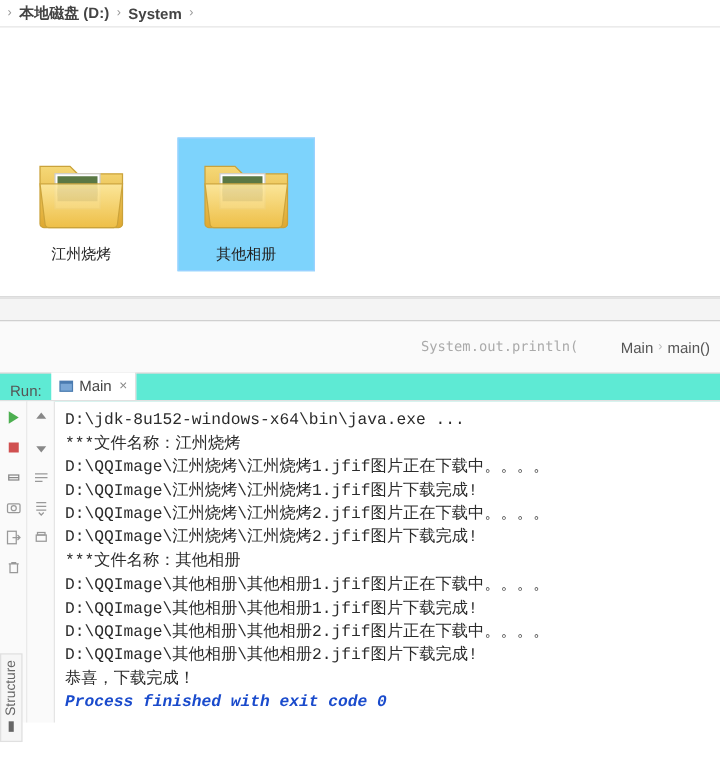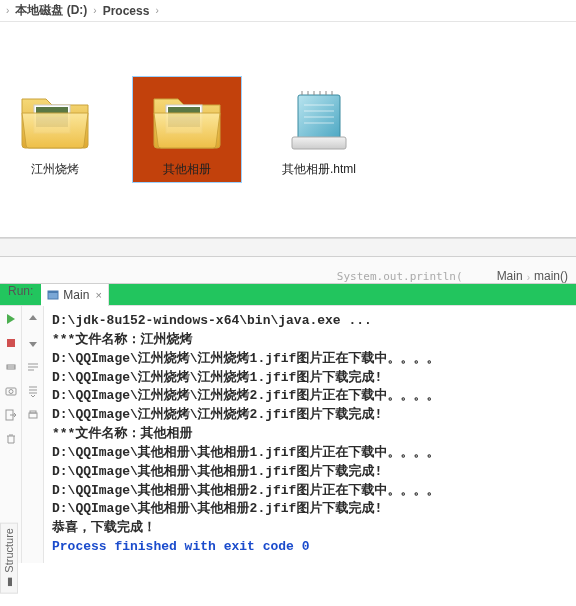--- a/index.html
+++ b/index.html
@@ -22,34 +22,34 @@
     gap: 6px;
   }
   .crumb-sep { color: #999; font-size: 10px; }
   .crumb { white-space: nowrap; font-weight: bold; }
 
   
   .file-pane {
     height: 216px;
     border-bottom: 1px solid #d0d0d0;
     display: flex;
-    padding: 20px 0;
+    padding: 20px 10px;
     gap: 22px;
-    align-items: center;
+    align-items: flex-end;
   }
   .file-item {
     width: 110px;
     display: flex;
     flex-direction: column;
     align-items: center;
     padding: 6px 2px 4px 2px;
     border: 1px solid transparent;
   }
   .file-item.selected {
-    background: #c2410c;
+    background: #7dd3fc;
     border: 1px solid #99d1ff;
   }
   .file-label {
     margin-top: 8px;
     font-size: 12px;
     color: #222;
     text-align: center;
     word-break: break-all;
   }
   
@@ -64,40 +64,40 @@
 
   
   .strip {
     height: 18px;
     background: #f4f4f4;
     border-top: 1px solid #dcdcdc;
   }
 
   
   .ide-top {
-    height: 28px;
+    height: 43px;
     border-top: 1px solid #d0d0d0;
     border-bottom: 1px solid #d0d0d0;
     display: flex;
-    align-items: flex-end;
+    align-items: center;
     justify-content: flex-end;
     padding: 0 8px;
     gap: 4px;
     font-size: 12px;
     color: #555;
     background: #fafafa;
   }
   .ide-top .faded { color: #aaa; font-family: Consolas, monospace; font-size: 11px; margin-right: 30px;}
   .ide-sep { color: #bbb; font-size: 10px; }
   .run-header {
     height: 22px;
     display: flex;
-    align-items: flex-start;
+    align-items: flex-end;
     border-bottom: 1px solid #e0e0e0;
-    background: #22c55e;
+    background: #5eead4;
   }
   .run-label {
     padding: 0 8px;
     color: #555;
     font-size: 12px;
   }
   .run-tab {
     display: flex;
     align-items: center;
     gap: 4px;
@@ -139,22 +139,22 @@
   .console {
     flex: 1;
     padding: 6px 8px;
     font-family: Consolas, "Courier New", monospace;
     font-size: 13px;
     line-height: 1.45;
     color: #2b2b2b;
     overflow: hidden;
     white-space: pre;
   }
-  .console .bold { font-weight: bold; }
-  .console .blue { color: #1a4bcc; font-weight: bold; }
+  .console .bold { font-weight: normal; }
+  .console .blue { color: #1a4bcc; font-weight: bold; font-style: italic; }
 
   .side-tab {
     position: absolute;
     left: 0;
     bottom: 12px;
     width: 18px;
     font-size: 11px;
     color: #666;
     writing-mode: vertical-rl;
     transform: rotate(180deg);
@@ -166,21 +166,21 @@
     gap: 3px;
   }
 </style>
 </head>
 <body>
 
 <div class="breadcrumb">
   <span class="crumb-sep">›</span>
   <span class="crumb">本地磁盘 (D:)</span>
   <span class="crumb-sep">›</span>
-  <span class="crumb">Process</span>
+  <span class="crumb">System</span>
   <span class="crumb-sep">›</span>
 </div>
 
 <div class="file-pane" id="file-pane">
     <div class="file-item">
     <div class="icon-wrap">
       <svg width="78" height="66" viewBox="0 0 78 66">
     <path d="M6 12 h24 l6 6 h36 v40 a3 3 0 0 1 -3 3 H9 a3 3 0 0 1 -3 -3 z" fill="url(#folderBack)" stroke="#caa23a"></path>
     <rect x="18" y="18" width="36" height="28" fill="#fff" stroke="#ccc"></rect>
     <rect x="20" y="20" width="32" height="16" fill="#5a7844"></rect>
@@ -194,43 +194,20 @@
     <div class="icon-wrap">
       <svg width="78" height="66" viewBox="0 0 78 66">
     <path d="M6 12 h24 l6 6 h36 v40 a3 3 0 0 1 -3 3 H9 a3 3 0 0 1 -3 -3 z" fill="url(#folderBack)" stroke="#caa23a"></path>
     <rect x="18" y="18" width="36" height="28" fill="#fff" stroke="#ccc"></rect>
     <rect x="20" y="20" width="32" height="16" fill="#5a7844"></rect>
     <rect x="20" y="30" width="32" height="10" fill="#3d5a8a"></rect>
     <path d="M6 26 h66 l-4 32 a3 3 0 0 1 -3 3 H13 a3 3 0 0 1 -3 -3 z" fill="url(#folderFront)" stroke="#caa23a" opacity="0.9"></path>
   </svg>
     </div>
     <div class="file-label">其他相册</div>
-    </div>
-    <div class="file-item">
-    <div class="icon-wrap">
-      <svg width="70" height="66" viewBox="0 0 70 66">
-    <rect x="14" y="8" width="42" height="46" rx="2" fill="url(#noteBody)" stroke="#3a8aa0"></rect>
-    <g stroke="#888" stroke-width="1">
-      <line x1="18" y1="8" x2="18" y2="4"></line>
-            <line x1="24" y1="8" x2="24" y2="4"></line>
-      <line x1="30" y1="8" x2="30" y2="4"></line>
-            <line x1="36" y1="8" x2="36" y2="4"></line>
-      <line x1="42" y1="8" x2="42" y2="4"></line>
-            <line x1="48" y1="8" x2="48" y2="4"></line>
-    </g>
-    <g stroke="#fff" stroke-opacity="0.6">
-      <line x1="20" y1="18" x2="50" y2="18"></line>
-            <line x1="20" y1="24" x2="50" y2="24"></line>
-      <line x1="20" y1="30" x2="50" y2="30"></line>
-            <line x1="20" y1="36" x2="50" y2="36"></line>
-    </g>
-    <rect x="8" y="50" width="54" height="12" rx="2" fill="url(#noteBase)" stroke="#aaa"></rect>
-  </svg>
-    </div>
-    <div class="file-label">其他相册.html</div>
     </div>
   </div>
 
 <div class="strip"></div>
 
 <div class="ide-top">
   <span class="faded">System.out.println(</span>
   <span>Main</span>
   <span class="ide-sep">›</span>
   <span>main()</span>

